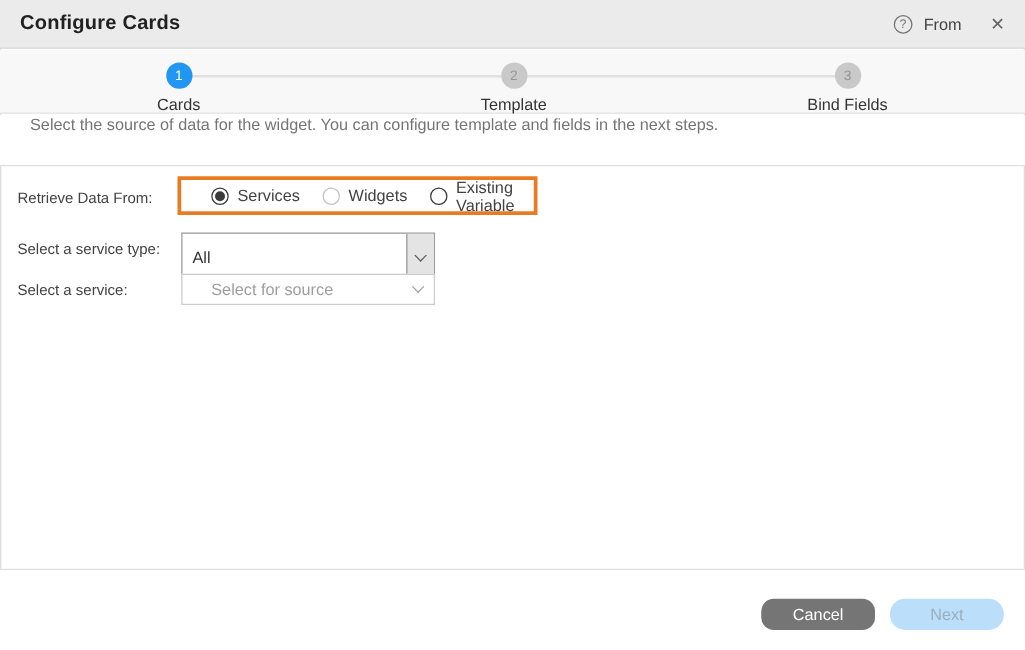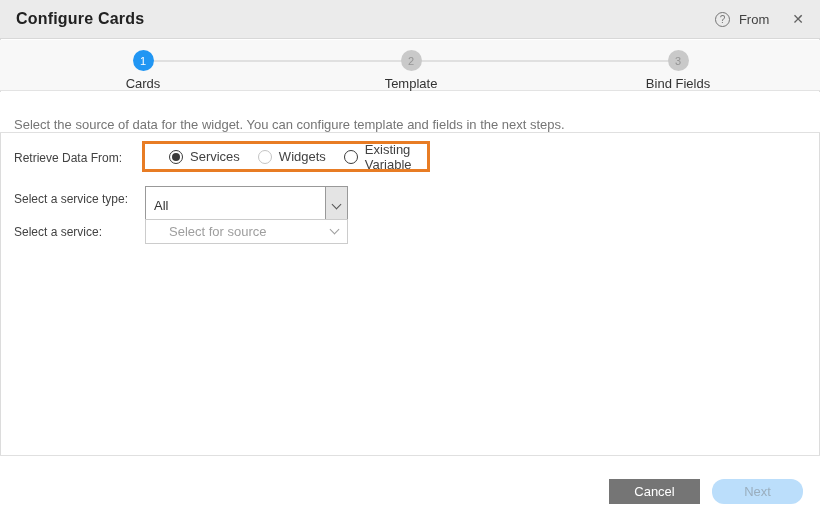--- a/index.html
+++ b/index.html
@@ -26,21 +26,21 @@
   .step .circle { width:21px; height:21px; border-radius:50%; margin:0 auto;
                   display:flex; align-items:center; justify-content:center;
                   font-size:11px; position:relative; z-index:1; }
   .step.active .circle { background:#2196f3; color:#fff; }
   .step.inactive .circle { background:#c9c9c9; color:#959595; }
   .step .slabel { margin-top:5px; font-size:13px; color:#333; }
   .s1 { left:143px; } .s2 { left:411px; } .s3 { left:678px; }
 
   
   .desc { position:absolute; left:0; top:92px; right:0; height:41px; background:#fff;
-          border-bottom:1px solid #e0e0e0; display:flex; align-items:flex-end; padding:0 14px; }
+          border-bottom:1px solid #e0e0e0; display:flex; align-items:flex-start; padding:0 24px; }
   .desc span { font-size:13px; color:#757575; }
 
   
   .form-label { position:absolute; left:14px; font-size:12px; color:#424242; }
   .lbl-retrieve { top:151px; }
   .lbl-stype    { top:192px;text-align:right; }
   .lbl-service  { top:225px; }
 
   .radio-box { position:absolute; left:142px; top:141px; width:288px; height:31px;
                border:3px solid #e87c24; display:flex; align-items:center; padding:0 24px; gap:18px; background:#fff; }
@@ -64,21 +64,21 @@
   .select2 .ph { font-size:13px; color:#9e9e9e; flex:1;margin-left:14px; }
   .chev-lite { width:7px; height:7px; border-right:1.5px solid #9e9e9e; border-bottom:1.5px solid #9e9e9e;
                transform:rotate(45deg); margin-top:-4px; }
 
   
   .footer { position:absolute; left:0; right:0; bottom:0; height:65px; background:#fff;
             border-top:1px solid #e0e0e0; display:flex; align-items:flex-start;
             justify-content:flex-end; padding:23px 17px 0 0; gap:12px; }
   .btn { width:91px; height:25px; border:none; font-size:13px; font-family:"Liberation Sans", sans-serif;
          display:flex; align-items:center; justify-content:center; cursor:pointer; }
-  .btn-cancel { background:#757575; color:#fff; }
+  .btn-cancel { background:#757575; color:#fff;border-radius:10px; }
   .btn-next { background:#bbdefb; color:#9aaebe; cursor:default;border-radius:12px; }
 </style>
 </head>
 <body>
 
 <div class="dialog">
 
   <div class="hdr">
     <div class="hdr-title">Configure Cards</div>
     <div class="hdr-right">

